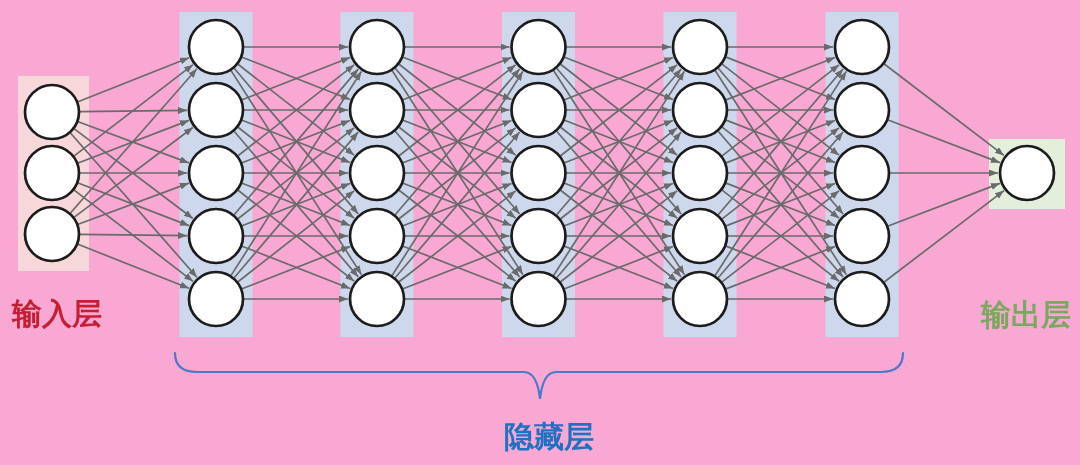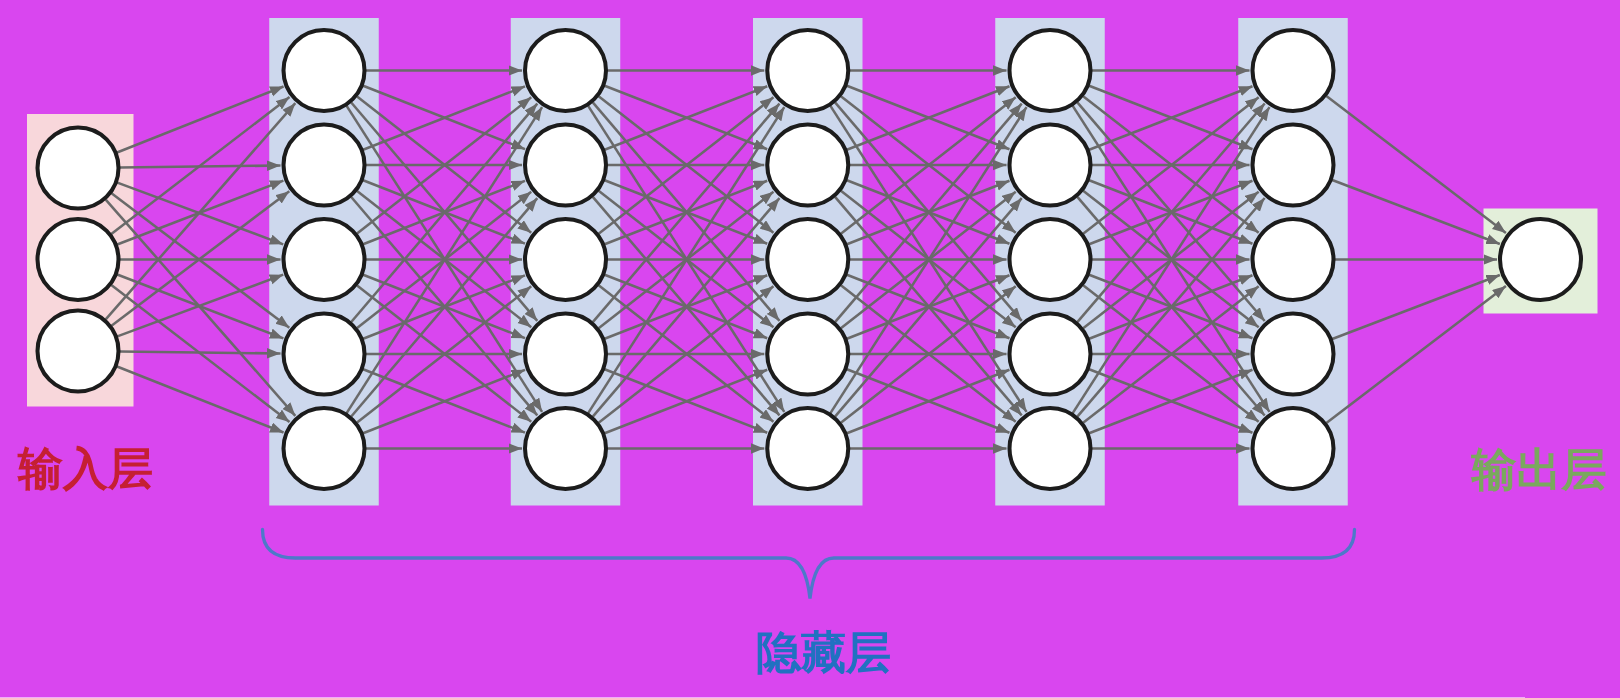--- a/index.html
+++ b/index.html
@@ -5,21 +5,21 @@
   html, body {
     margin: 0;
     padding: 0;
     background: #ffffff;
     font-family: "Liberation Sans", sans-serif;
   }
   .stage {
     position: relative;
     width: 1080px;
     height: 465px;
-    background: #d946ef;
+    background: #f9a8d4;
     overflow: hidden;
   }
   svg { display: block; }
   .layer-label {
     font-family: "Liberation Sans", sans-serif;
     font-size: 30px;
     font-weight: 700;
   }
 </style>
 </head>

